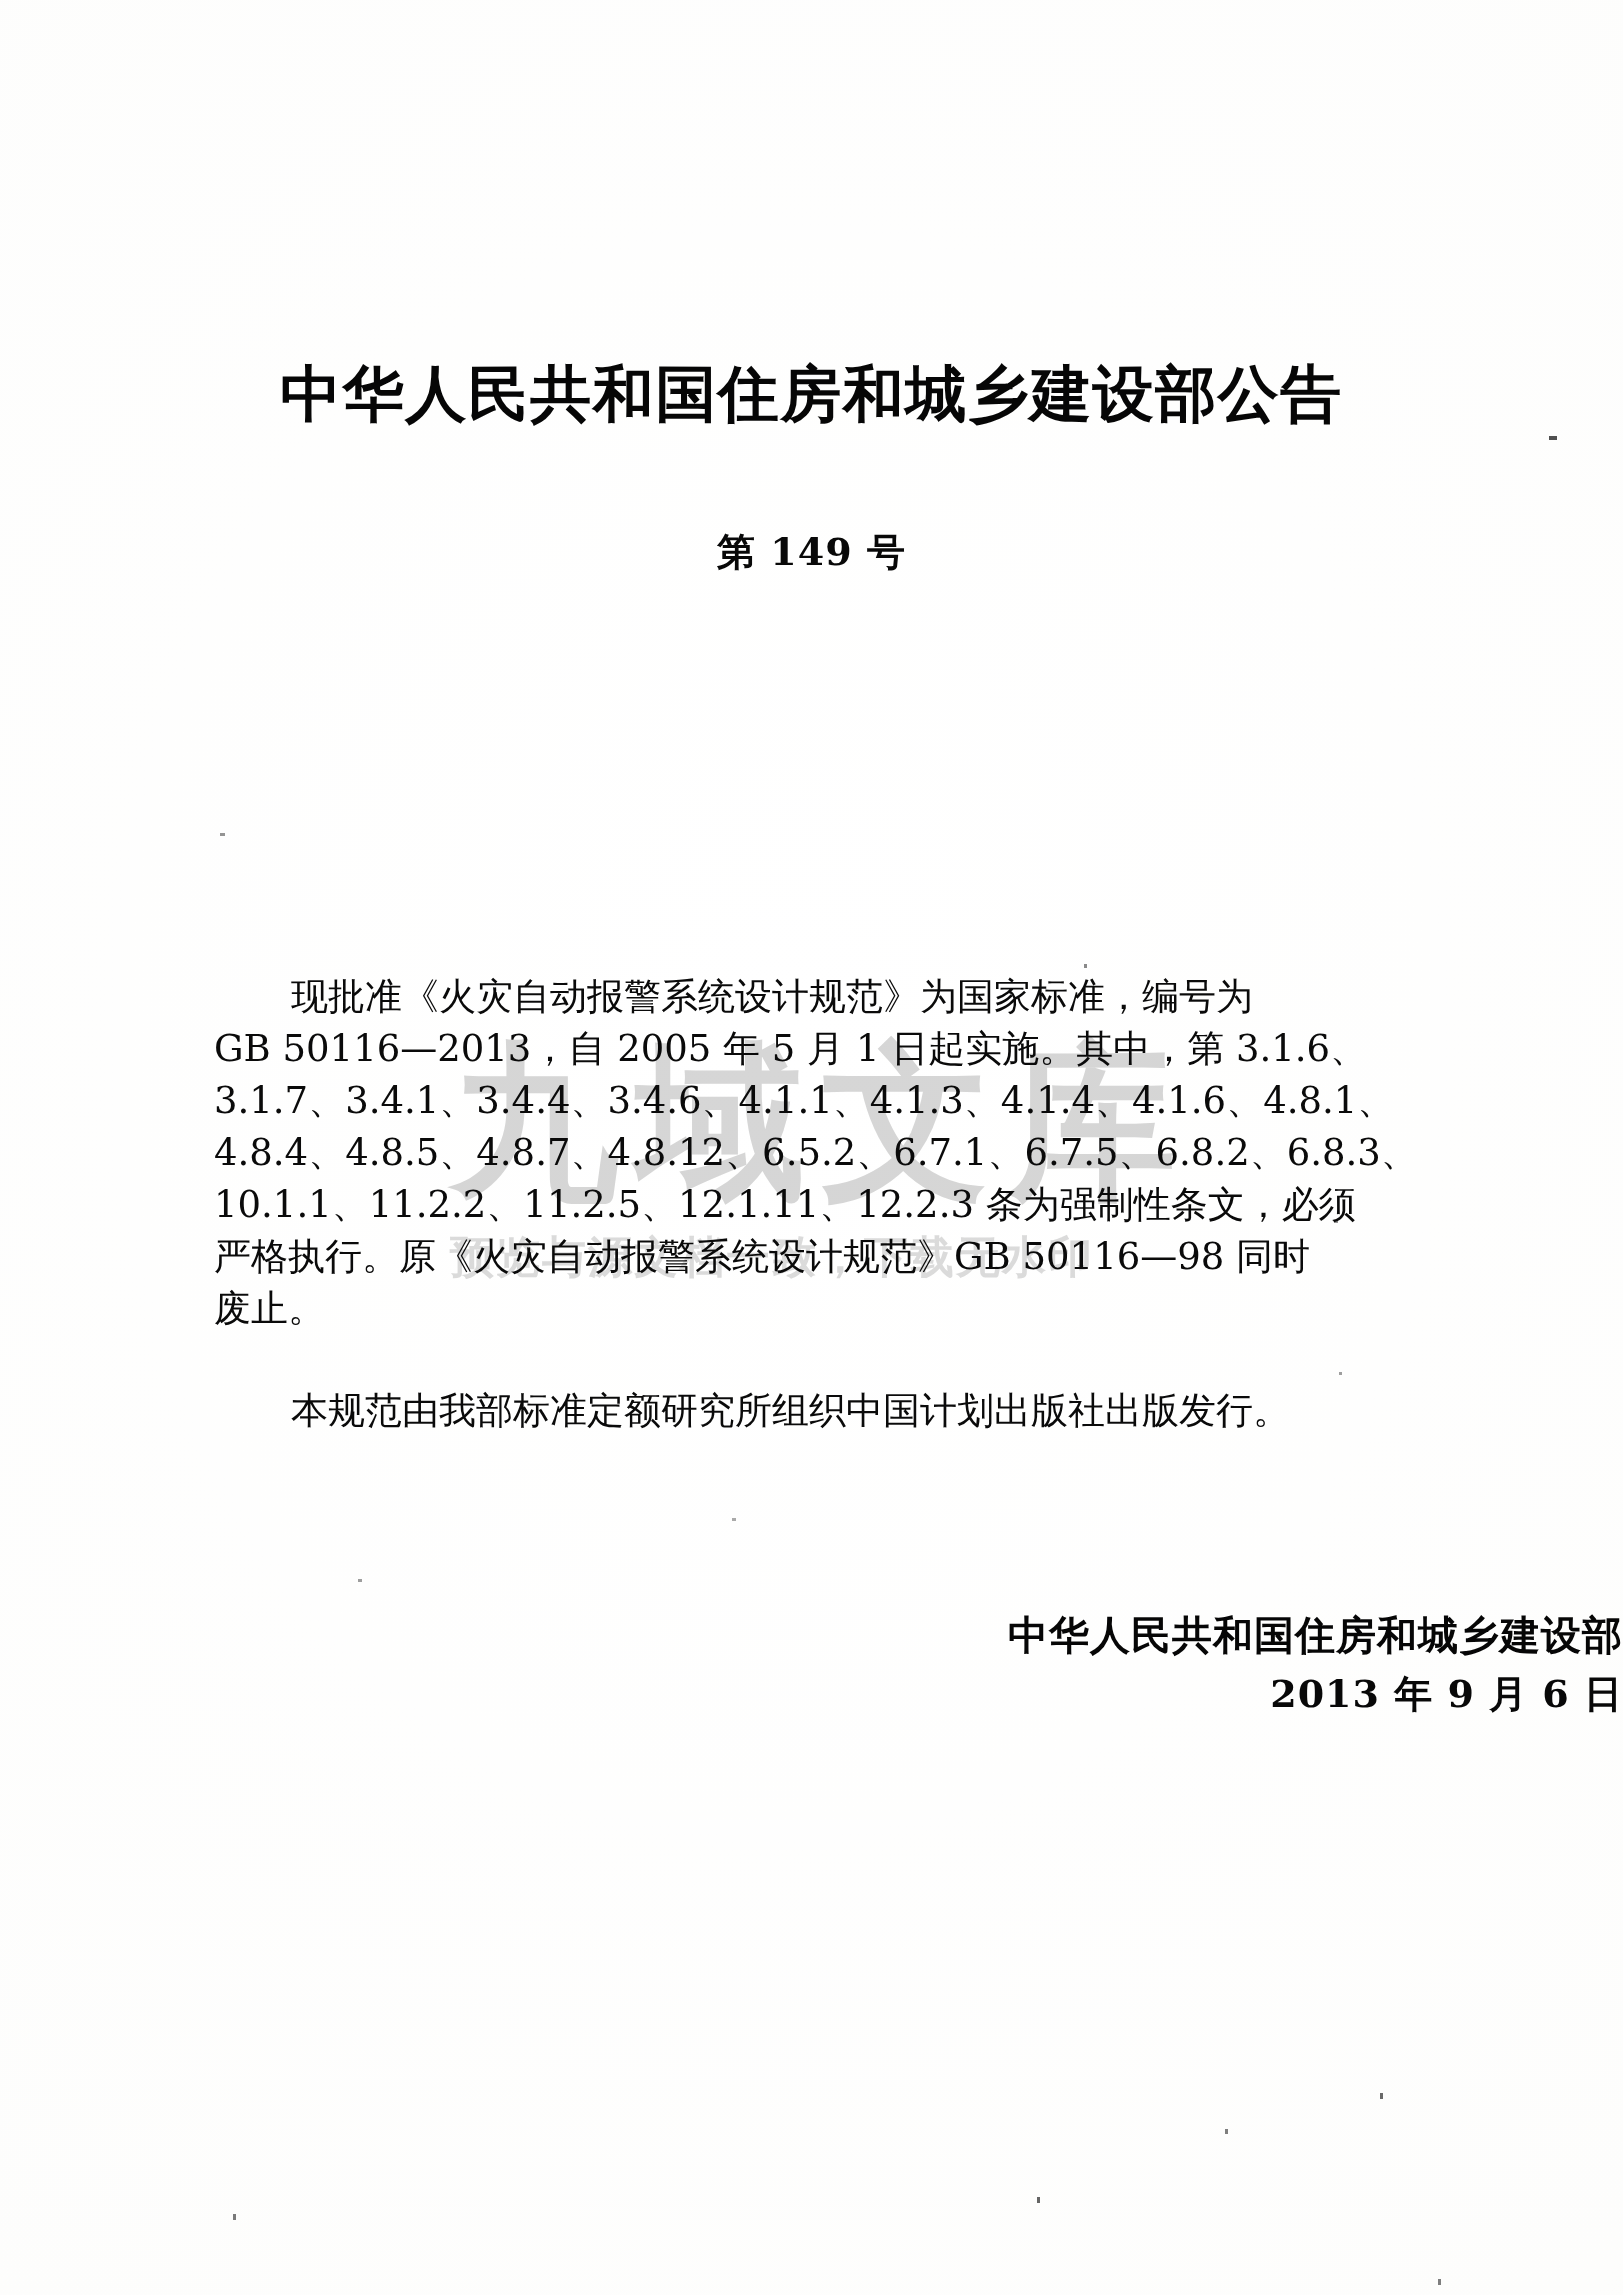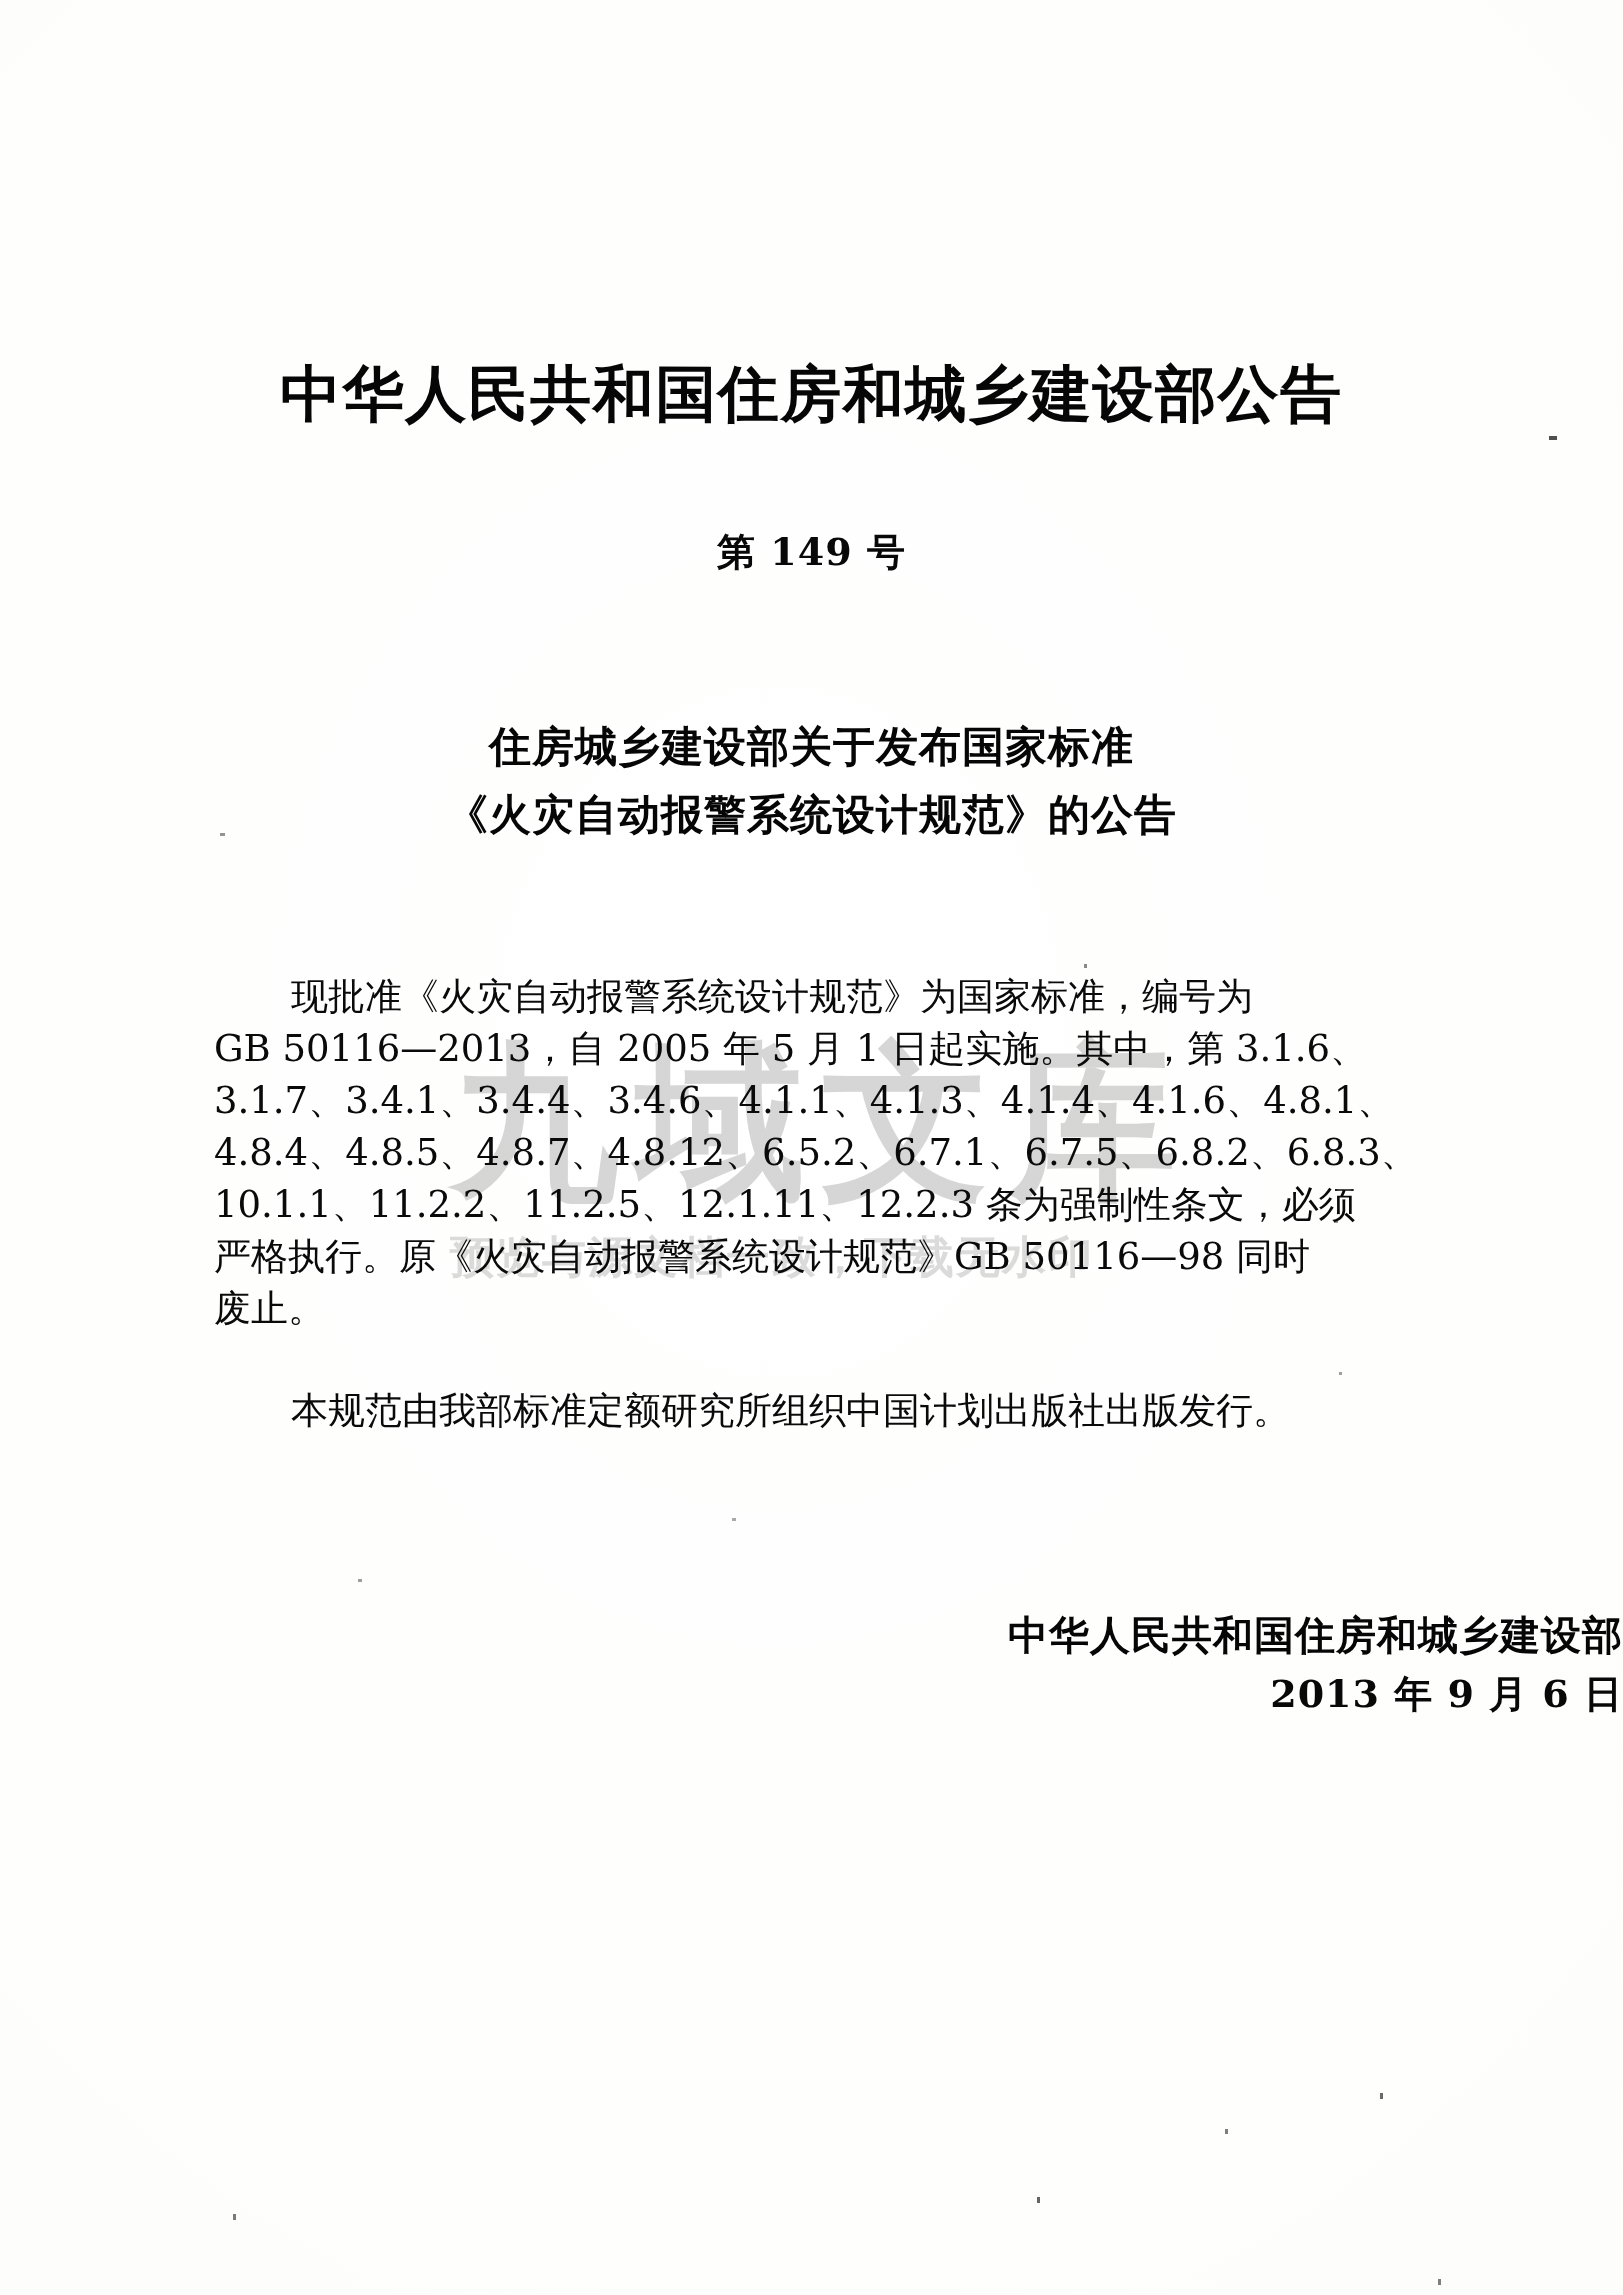--- a/index.html
+++ b/index.html
@@ -188,24 +188,20 @@
     <span>域</span>
     <span>文</span>
     <span>库</span>
   </div>
   <div class="watermark-sub">预览与源文档一致，下载无水印</div>
 
   <div class="doc-title">中华人民共和国住房和城乡建设部公告</div>
 
   <div class="doc-number">第 149 号</div>
 
-  <div class="doc-subtitle">
-    <div>住房城乡建设部关于发布国家标准</div>
-    <div>《火灾自动报警系统设计规范》的公告</div>
-  </div>
 
   <div class="body-block">
     <div class="body-line indent">现批准《火灾自动报警系统设计规范》为国家标准，编号为</div>
     <div class="body-line">GB 50116—2013，自 2005 年 5 月 1 日起实施。其中，第 3.1.6、</div>
     <div class="body-line">3.1.7、3.4.1、3.4.4、3.4.6、4.1.1、4.1.3、4.1.4、4.1.6、4.8.1、</div>
     <div class="body-line">4.8.4、4.8.5、4.8.7、4.8.12、6.5.2、6.7.1、6.7.5、6.8.2、6.8.3、</div>
     <div class="body-line">10.1.1、11.2.2、11.2.5、12.1.11、12.2.3 条为强制性条文，必须</div>
     <div class="body-line">严格执行。原《火灾自动报警系统设计规范》GB 50116—98 同时</div>
     <div class="body-line">废止。</div>
   </div>

